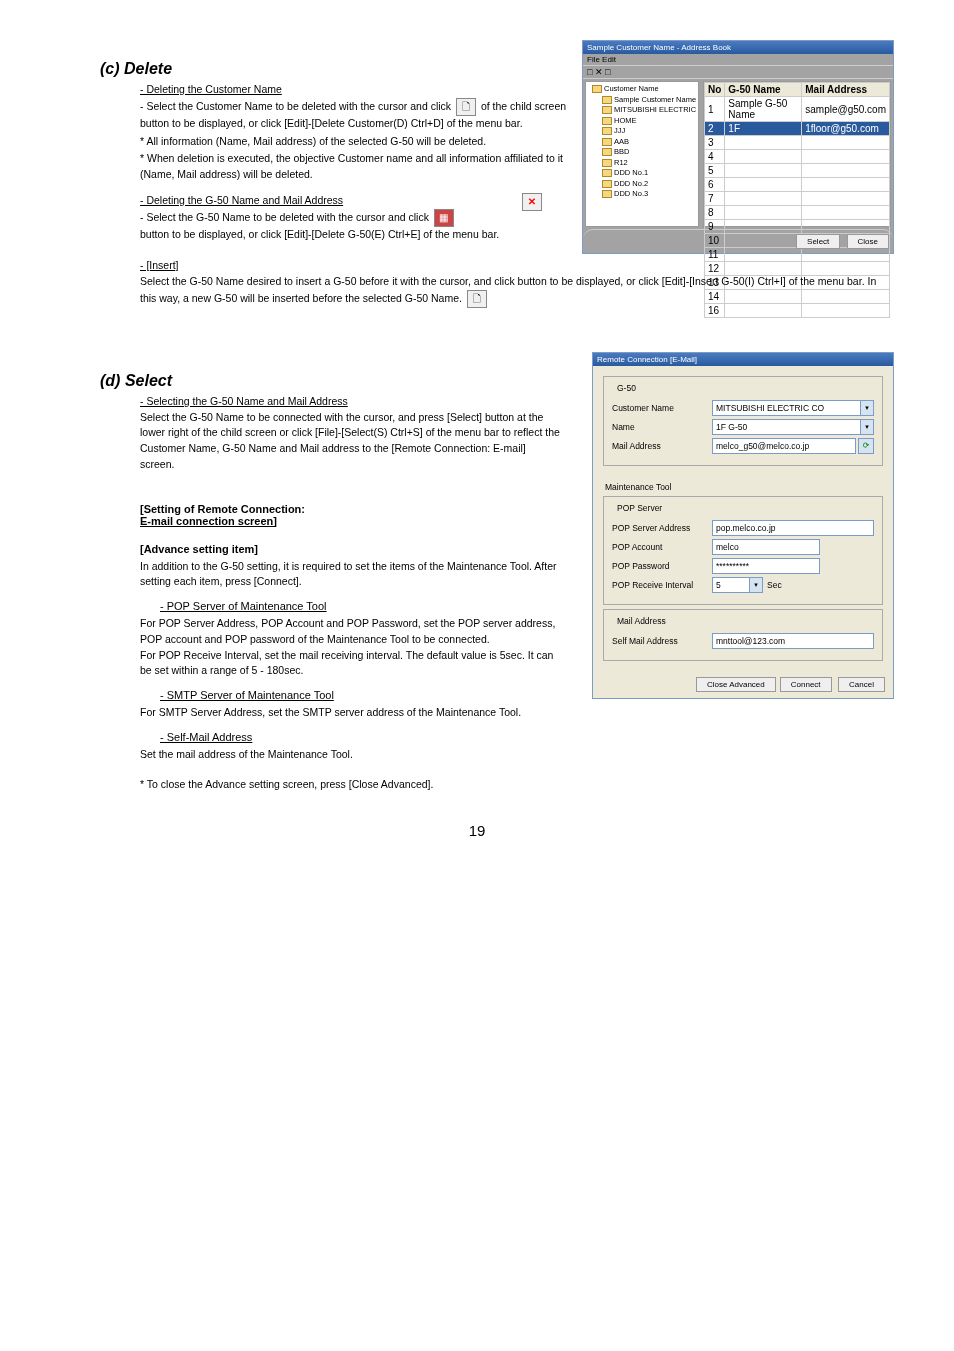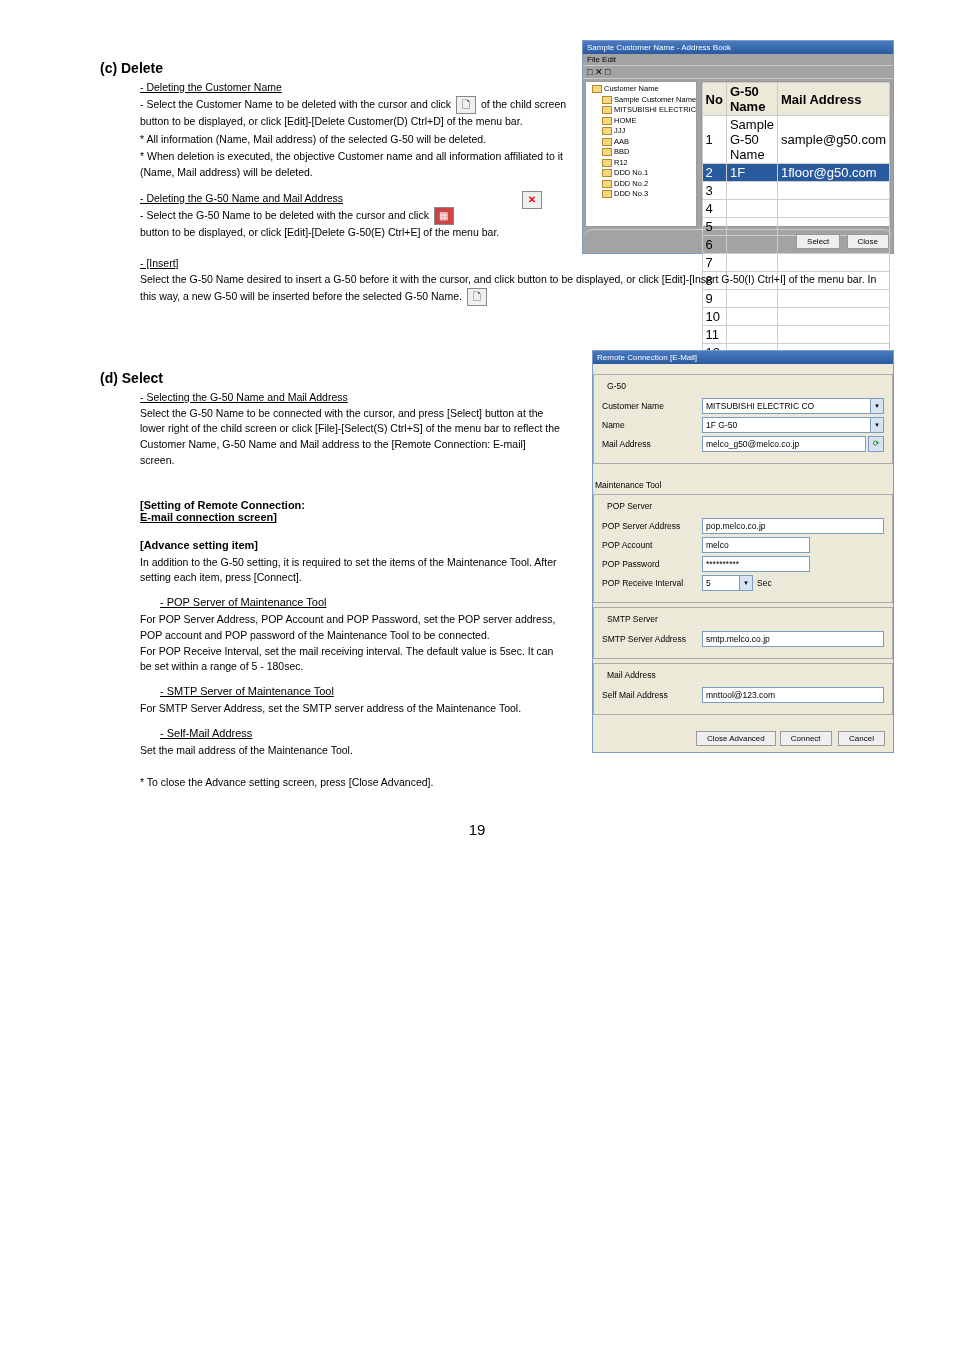--- a/index.html
+++ b/index.html
@@ -5,23 +5,24 @@
 body {
   margin: 0;
   padding: 40px 60px;
   font-family: Arial, sans-serif;
   font-size: 11px;
   color: #000;
   background: #fff;
   width: 834px;
 }
 .section-heading {
-  font-size: 14px;
+  font-size: 16px;
   font-weight: bold;
   margin: 20px 0 4px 40px;
+  font-style: italic;
 }
 .sub-heading {
   text-decoration: underline;
   margin: 10px 0 4px 100px;
   font-size: 11px;
 }
 .body-text {
   margin: 2px 0 2px 80px;
   font-size: 10.5px;
   line-height: 1.5;
@@ -108,21 +109,21 @@
 }
 .abook-grid {
   flex: 1;
   margin: 2px;
   background: #fff;
   border: 1px solid #999;
 }
 .abook-grid table {
   width: 100%;
   border-collapse: collapse;
-  font-size: 13px;
+  font-size: 10px;
 }
 .abook-grid th, .abook-grid td {
   border: 1px solid #ccc;
   padding: 1px 3px;
   text-align: left;
   height: 10px;
 }
 .abook-grid th {
   background: #ece9d8;
 }
@@ -152,21 +153,21 @@
   background: #ece9d8;
   font-size: 9px;
 }
 .conn-title {
   background: linear-gradient(#4a7ac0, #2a5a9e);
   color: #fff;
   padding: 2px 4px;
   font-size: 8px;
 }
 .conn-body {
-  padding: 6px 0;
+  padding: 6px 10px;
 }
 .fieldset {
   border: 1px solid #aaa;
   padding: 6px 8px 8px 8px;
   margin: 4px 0;
 }
 .fieldset-legend {
   font-size: 8.5px;
   margin: -11px 0 4px 2px;
   background: #ece9d8;
@@ -421,27 +422,20 @@
         <span class="form-inp short">**********</span>
       </div>
       <div class="form-row">
         <span class="form-lbl">POP Receive Interval</span>
         <span class="form-inp tiny">5</span>
           <span class="dd-arrow">▾</span>
         <span style="font-size:8.5px;margin-left:4px">Sec</span>
       </div>
     </div>
 
-    <div class="fieldset">
-      <div class="fieldset-legend">SMTP Server</div>
-      <div class="form-row">
-        <span class="form-lbl">SMTP Server Address</span>
-        <span class="form-inp">smtp.melco.co.jp</span>
-      </div>
-    </div>
 
     <div class="fieldset">
       <div class="fieldset-legend">Mail Address</div>
       <div class="form-row">
         <span class="form-lbl">Self Mail Address</span>
         <span class="form-inp">mnttool@123.com</span>
       </div>
     </div>
   </div>
   <div class="conn-footer">

